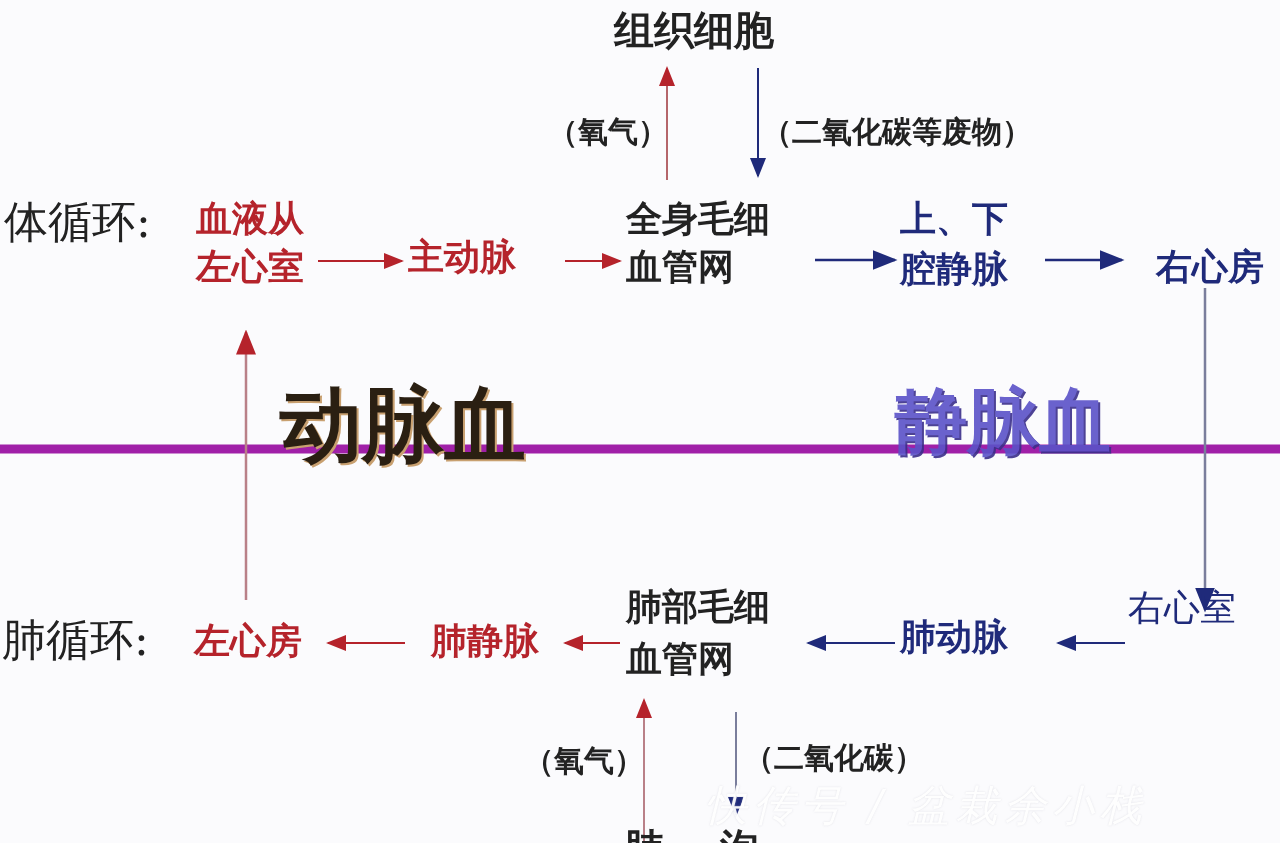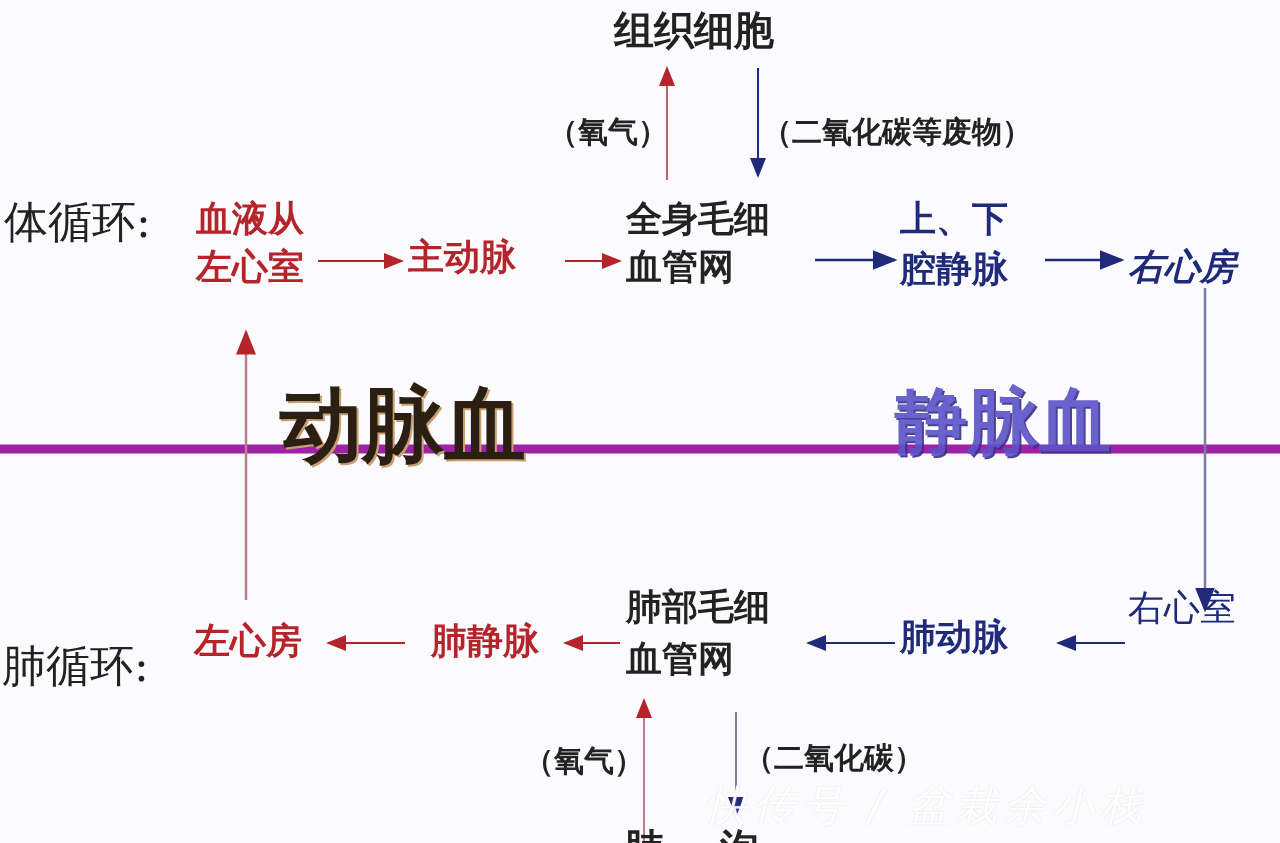--- a/index.html
+++ b/index.html
@@ -58,26 +58,26 @@
 <div class="t dark sm" style="left:762px;top:117px;">（二氧化碳等废物）</div>
 
 <div class="t dark big" style="left:4px;top:200px;font-weight:normal;font-size:44px;">体循环:</div>
 <div class="t red mid" style="left:196px;top:200px;">血液从</div>
 <div class="t red mid" style="left:196px;top:248px;">左心室</div>
 <div class="t red mid" style="left:408px;top:238px;">主动脉</div>
 <div class="t dark mid" style="left:626px;top:200px;">全身毛细</div>
 <div class="t dark mid" style="left:626px;top:248px;">血管网</div>
 <div class="t blue mid" style="left:900px;top:200px;">上、下</div>
 <div class="t blue mid" style="left:900px;top:250px;">腔静脉</div>
-<div class="t blue mid" style="left:1128px;top:248px;font-style:italic;">右心房</div>
+<div class="t blue mid" style="left:1156px;top:248px;">右心房</div>
 
 <div class="h1" style="left:280px;top:385px;color:#2a1f12;text-shadow:2px 2px 0 #c8a070;">动脉血</div>
 <div class="h1" style="left:895px;top:386px;color:#5b52c8;opacity:0.9;text-shadow:2px 2px 0 #3b2f8a;font-size:72px;">静脉血</div>
 
-<div class="t dark big" style="left:2px;top:618px;font-weight:normal;font-size:44px;margin-top:26px;">肺循环:</div>
+<div class="t dark big" style="left:2px;top:618px;font-weight:normal;font-size:44px;">肺循环:</div>
 <div class="t red mid" style="left:194px;top:622px;font-weight:bold;">左心房</div>
 <div class="t red mid" style="left:416px;top:622px;margin-left:15px;">肺静脉</div>
 <div class="t dark mid" style="left:626px;top:588px;">肺部毛细</div>
 <div class="t dark mid" style="left:626px;top:640px;">血管网</div>
 <div class="t blue mid" style="left:900px;top:618px;">肺动脉</div>
 <div class="t blue mid" style="left:1128px;top:590px;font-weight:normal;">右心室</div>
 
 <div class="t dark sm" style="left:524px;top:746px;">（氧气）</div>
 <div class="t dark sm" style="left:744px;top:743px;">（二氧化碳）</div>
 <div class="t dark big" style="left:624px;top:828px;letter-spacing:56px;">肺泡</div>

